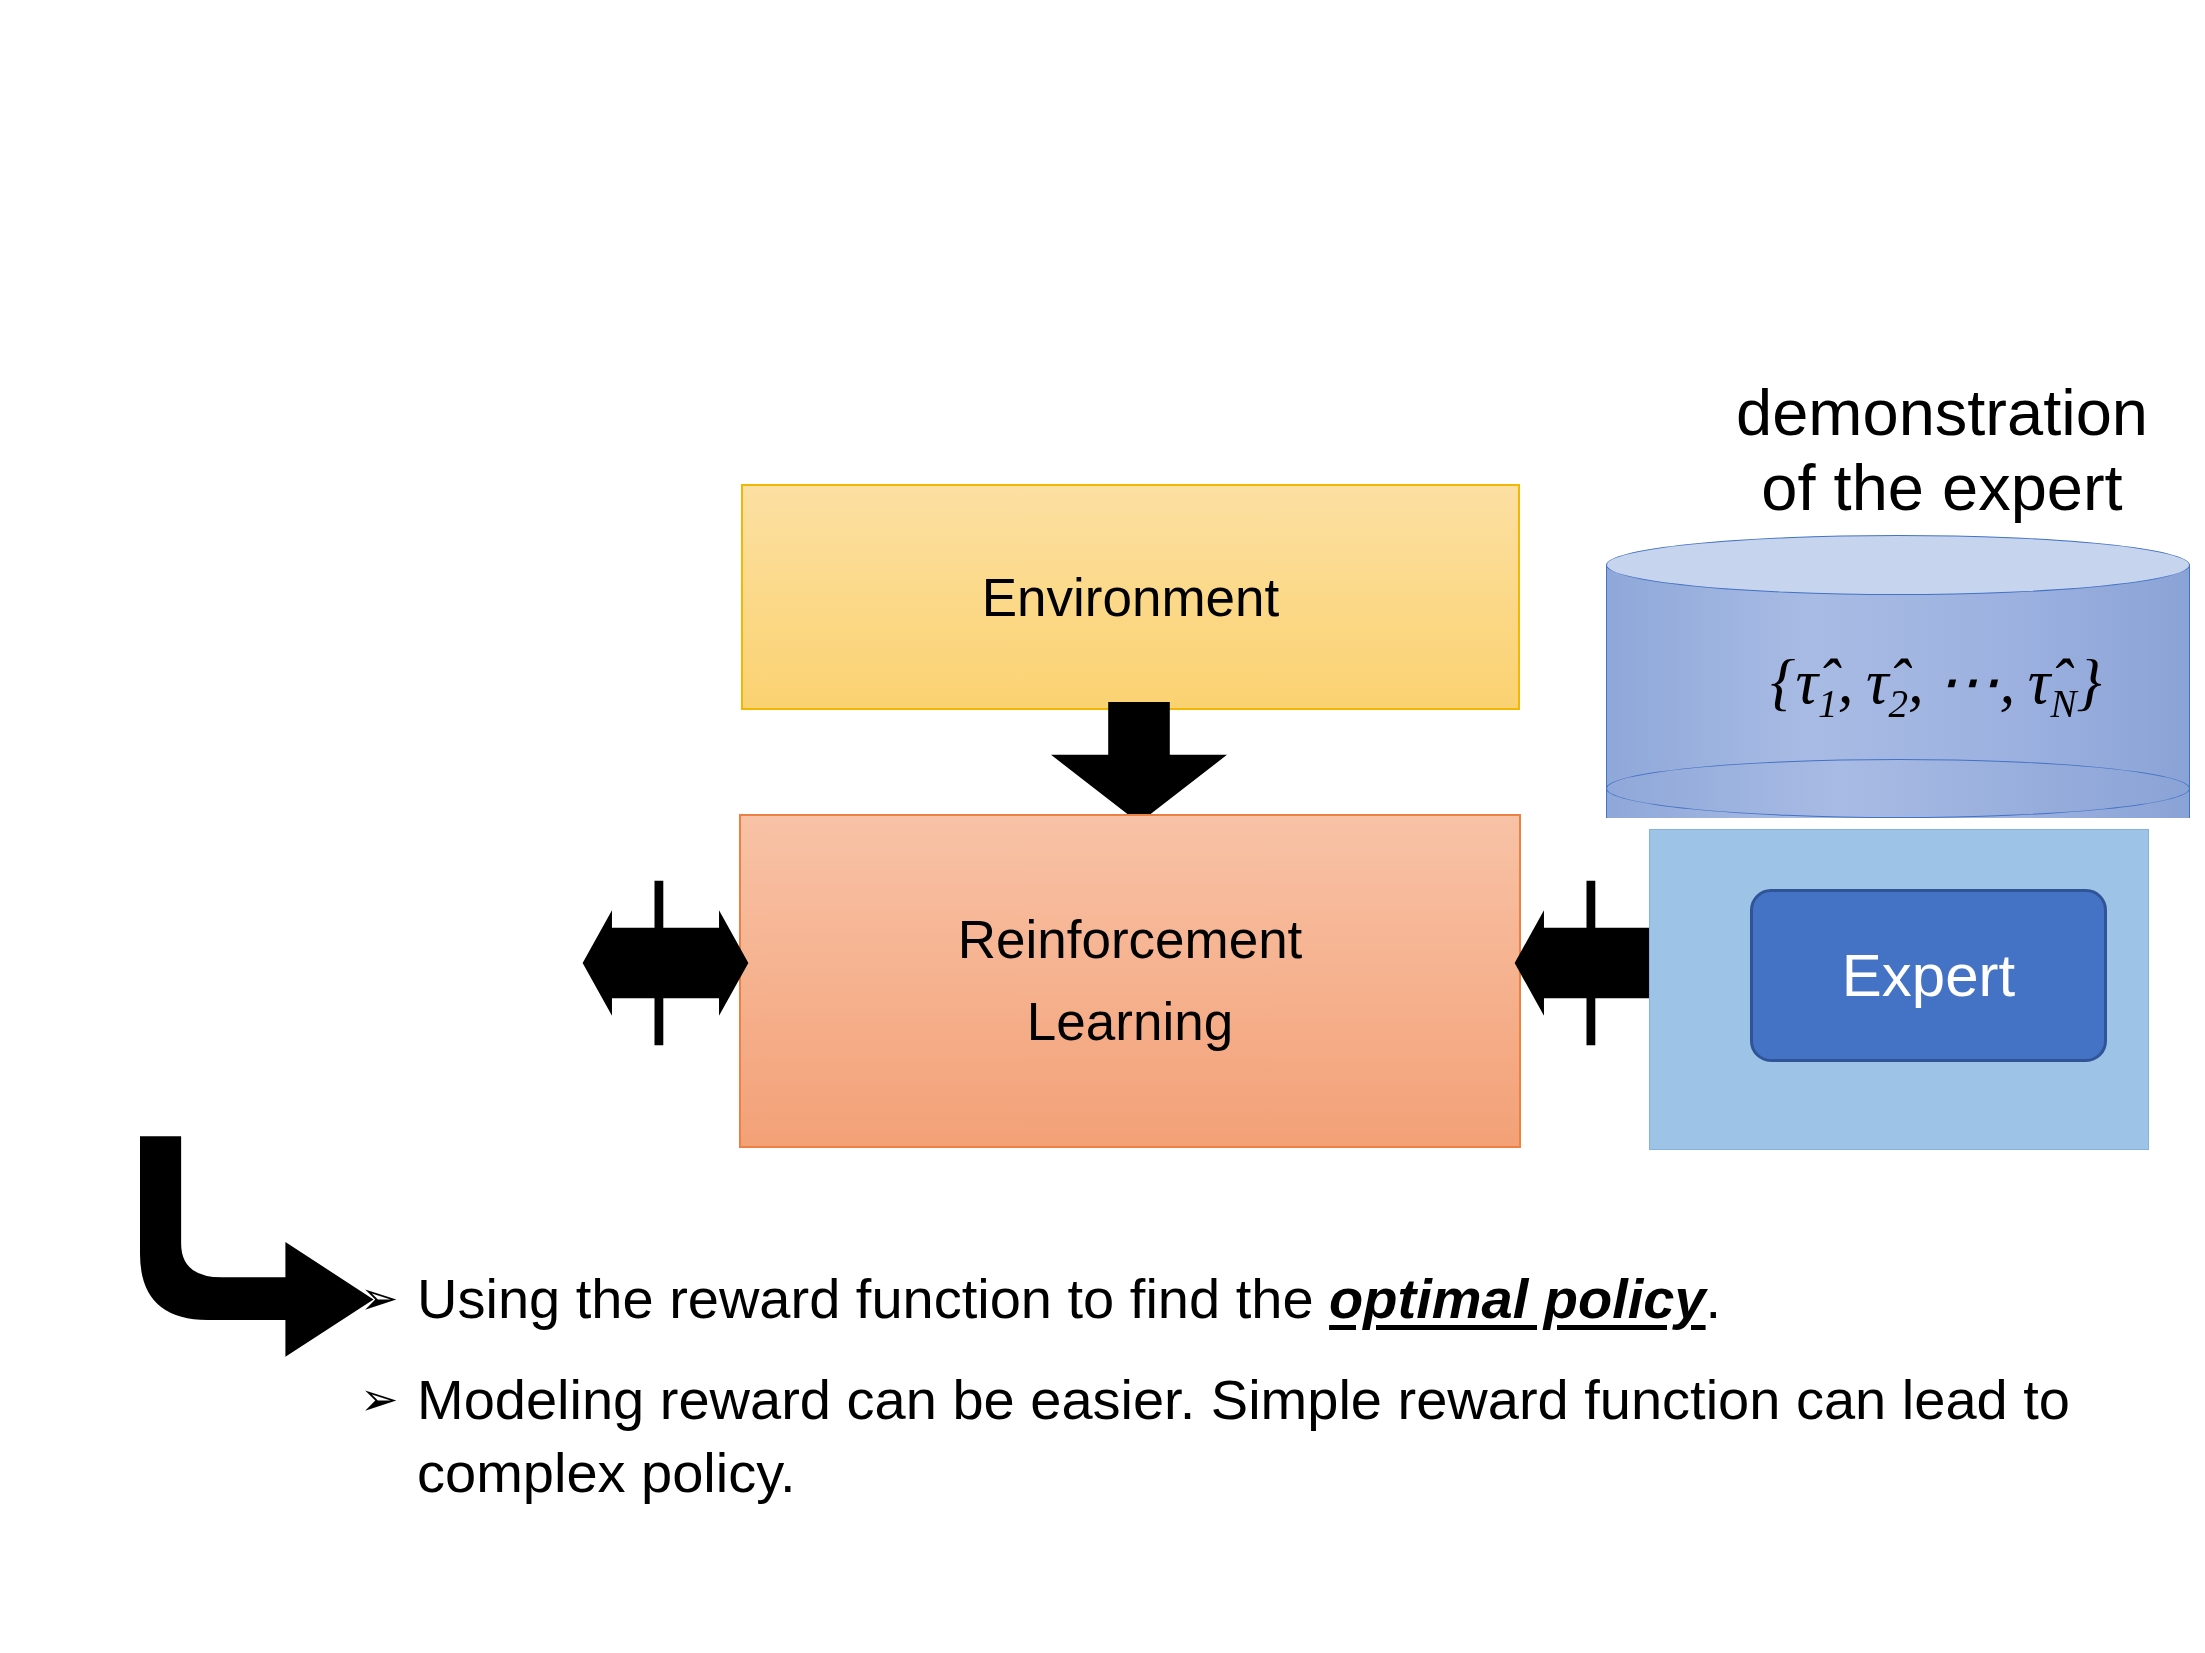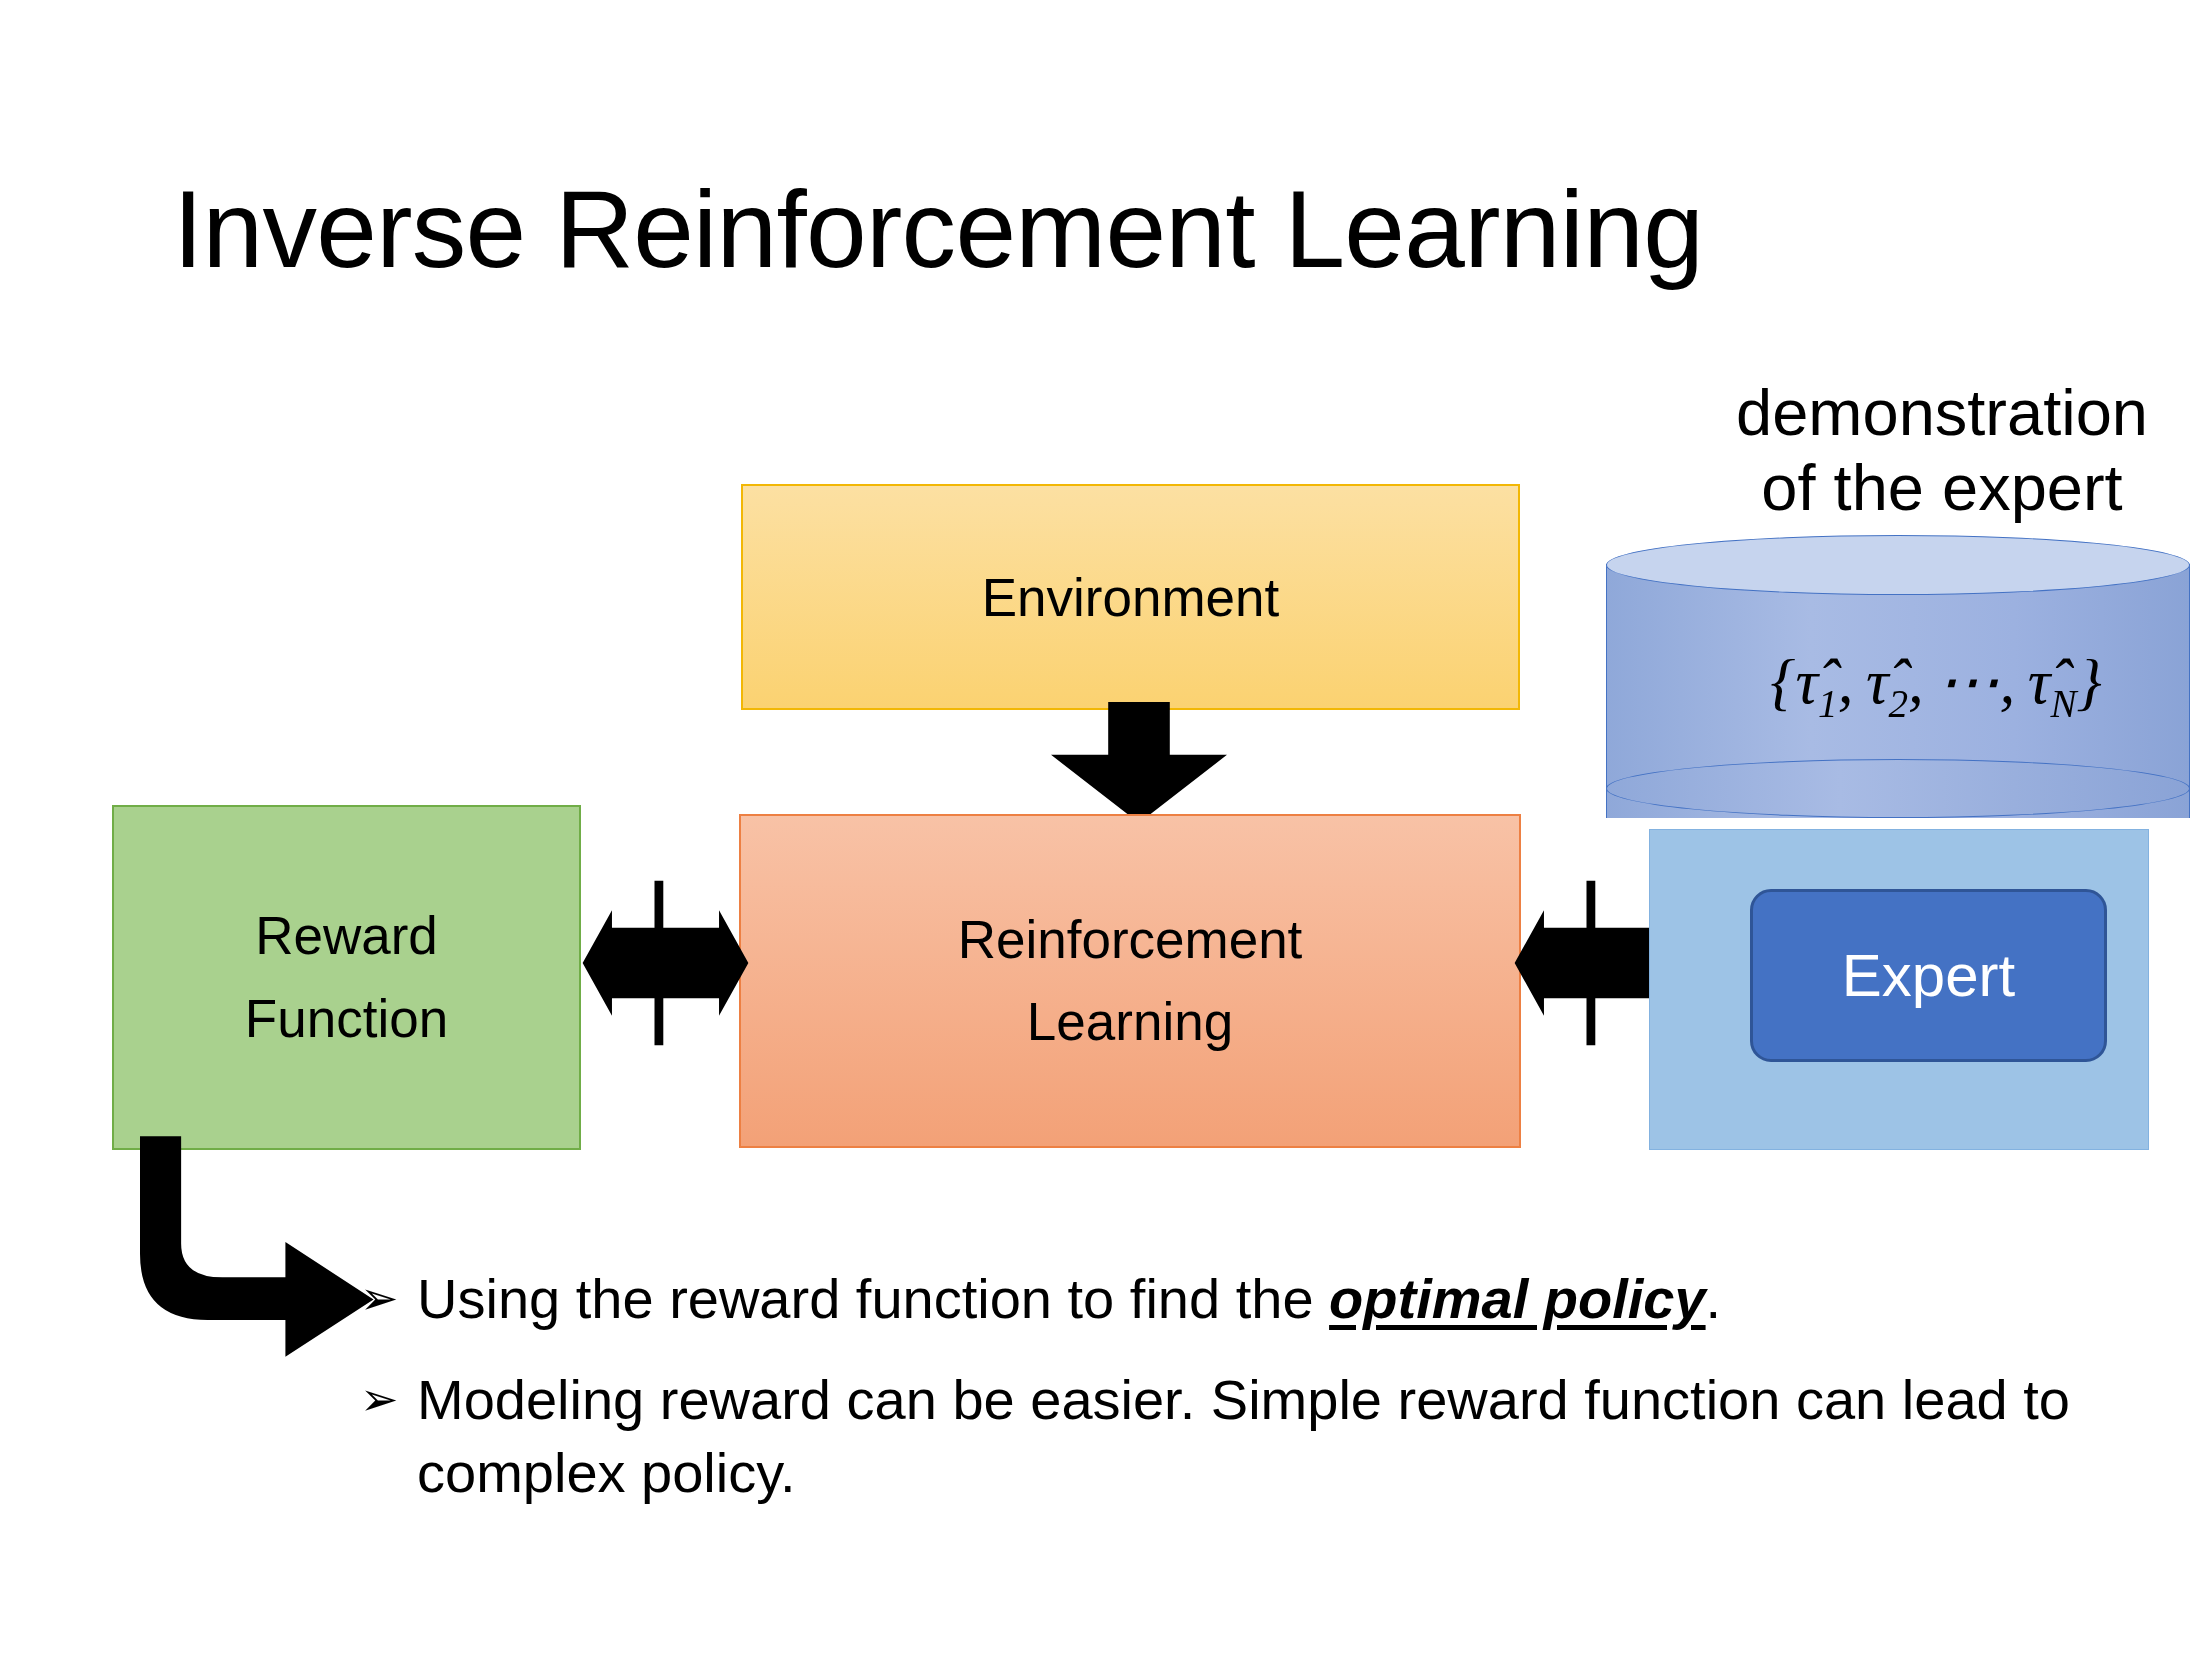--- a/index.html
+++ b/index.html
@@ -207,43 +207,36 @@
     font-style: italic;
     text-decoration: underline;
     text-underline-offset: 7.4px;
   }
 </style>
 </head>
 <body>
 
 <div id="slide">
 
-  <div id="title">Inverse Reinforcement Learning</div>
 
   <div class="box" id="env-box">
     <span>Environment</span>
   </div>
 
   <svg class="arrow-svg" id="down-arrow" width="176" height="121" viewBox="0 0 240 165">
     <polygon points="78,0 162,0 162,72 240,72 120,165 0,72 78,72" fill="#000000"></polygon>
   </svg>
 
   <div class="box" id="rl-box">
     <span>
       <span>Reinforcement</span><br>
       <span>Learning</span>
     </span>
   </div>
 
-  <div class="box" id="reward-box">
-    <span>
-      <span>Reward</span><br>
-      <span>Function</span>
-    </span>
-  </div>
 
   <svg class="arrow-svg" id="quad-left" width="169" height="176" viewBox="0 0 230 240">
     <polygon points="100,8 100,72 42,72 42,48 2,120 42,192 42,168 100,168 100,232
                      112,232 112,168 188,168 188,192 228,120 188,48 188,72 112,72 112,8" fill="#000000"></polygon>
   </svg>
 
   <svg class="arrow-svg" id="quad-right" width="169" height="176" viewBox="0 0 230 240">
     <polygon points="100,8 100,72 42,72 42,48 2,120 42,192 42,168 100,168 100,232
                      112,232 112,168 188,168 188,192 228,120 188,48 188,72 112,72 112,8" fill="#000000"></polygon>
   </svg>

